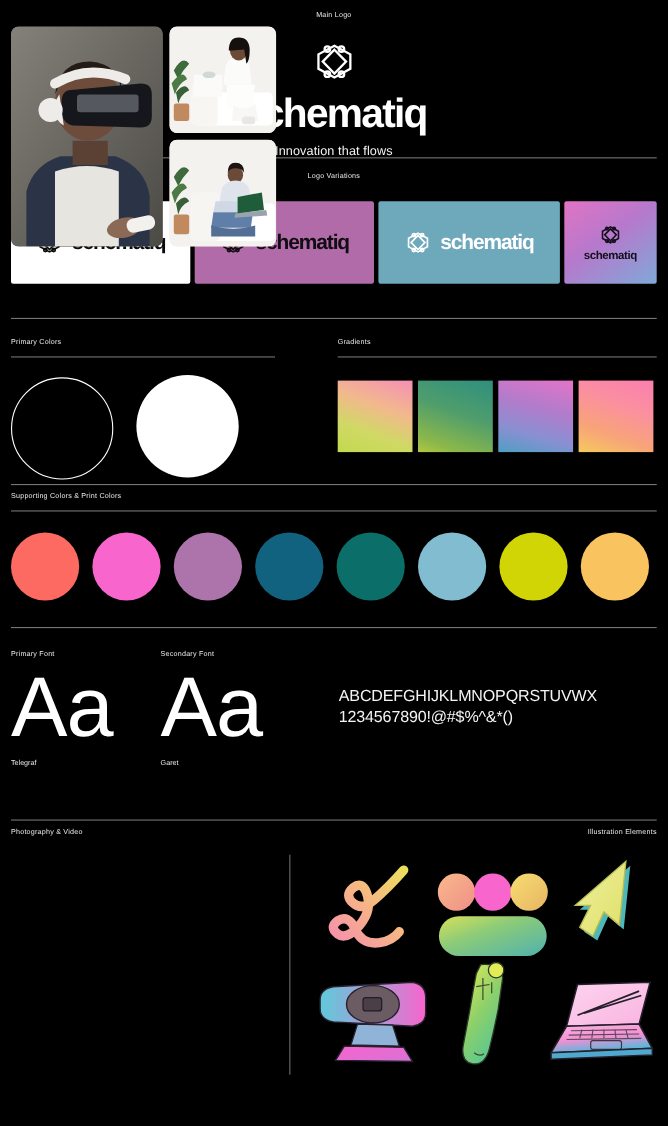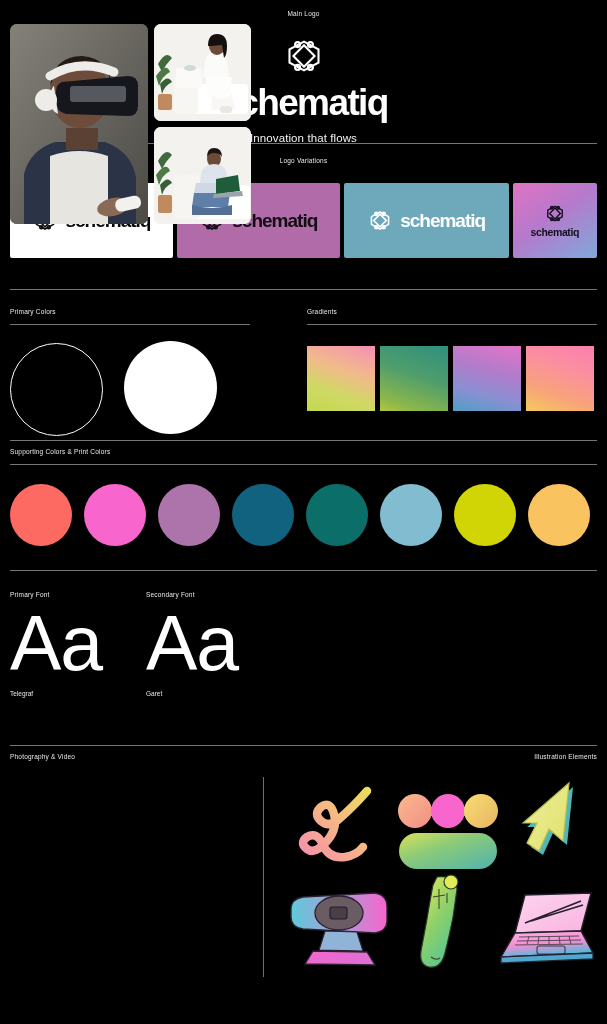--- a/index.html
+++ b/index.html
@@ -234,20 +234,22 @@
       <div class="sect-label">Primary Font</div>
       <div class="aa">Aa</div>
       <div class="ty-name">Telegraf</div>
     </div>
     <div class="ty-sec">
       <div class="sect-label">Secondary Font</div>
       <div class="aa">Aa</div>
       <div class="ty-name">Garet</div>
     </div>
     <div class="charset">
+      <div>ABCDEFGHIJKLMNOPQRSTUVWX</div>
+      <div>1234567890!@#$%^&amp;*()</div>
     </div>
   </div>
   <div class="rule div-5"></div>
 
   <div class="pv-sect">
     <div class="pv-label sect-label">Photography &amp; Video</div>
     <div class="ill-label sect-label">Illustration Elements</div>
   </div>
 
   <div class="photo-grid">

